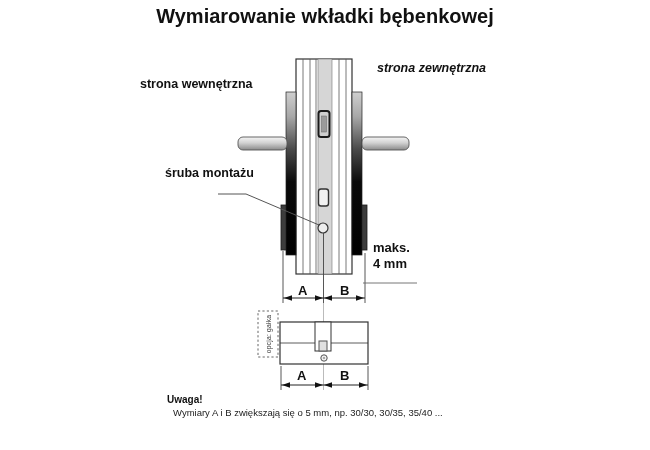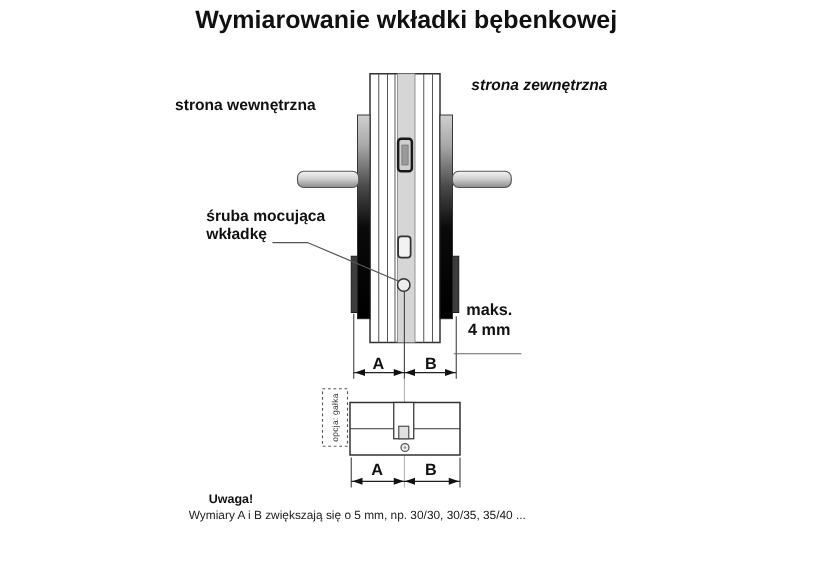--- a/index.html
+++ b/index.html
@@ -14,32 +14,32 @@
     left:0;top:5px;width:650px;text-align:center;
     font-size:20px;font-weight:bold;letter-spacing:0px;color:#111;
   }
   .side-label{font-size:12.5px;font-weight:bold;color:#111;white-space:nowrap;}
   .screw-label{
     left:165px;top:166px;font-size:12.5px;font-weight:bold;
     line-height:14px;color:#111;white-space:nowrap;
   }
   .maks-label{
     left:373px;top:240px;font-size:13px;font-weight:bold;
-    line-height:15.5px;color:#111;white-space:nowrap;text-align:center;
+    line-height:15.5px;color:#111;white-space:nowrap;
   }
   .dim-label{font-size:13px;font-weight:bold;color:#111;}
   .knob-label{
     left:243px;top:312px;width:50px;height:44px;
     display:flex;align-items:center;justify-content:center;
     transform:rotate(-90deg);transform-origin:center;
     font-size:6.8px;color:#333;white-space:nowrap;letter-spacing:0.2px;
   }
   .note{left:151px;top:393px;width:390px;}
   .note-heading{font-size:10px;font-weight:bold;line-height:13px;color:#111;padding-left:16px;}
-  .note-line{font-size:9.5px;line-height:14.4px;color:#222;white-space:nowrap;}
+  .note-line{font-size:9.5px;line-height:14.4px;color:#222;white-space:nowrap;margin-left:22px;}
   svg{position:absolute;left:0;top:0;}
 </style>
 </head>
 <body>
 
 <div class="stage">
 
   <div class="abs title">Wymiarowanie wkładki bębenkowej</div>
 
   <svg width="650" height="450" viewBox="0 0 650 450">
@@ -115,22 +115,21 @@
     <polygon points="282,385 290,382.2 290,387.8" fill="#111"></polygon>
     <polygon points="323,385 315,382.2 315,387.8" fill="#111"></polygon>
     <polygon points="324,385 332,382.2 332,387.8" fill="#111"></polygon>
     <polygon points="367,385 359,382.2 359,387.8" fill="#111"></polygon>
   </svg>
 
   <div class="abs side-label" style="left:140px;top:61px;margin-top:16px;">strona wewnętrzna</div>
   <div class="abs side-label" style="left:377px;top:61px;font-style:italic;">strona zewnętrzna</div>
 
   <div class="abs screw-label">
-    <div>śruba mocująca</div>
-    <div>wkładkę</div>
+    <div>śruba montażu</div>
   </div>
 
   <div class="abs maks-label">
     <div>maks.</div>
     <div>4 mm</div>
   </div>
 
   <div class="abs dim-label" style="left:298px;top:283px;">A</div>
   <div class="abs dim-label" style="left:340px;top:283px;">B</div>
 

